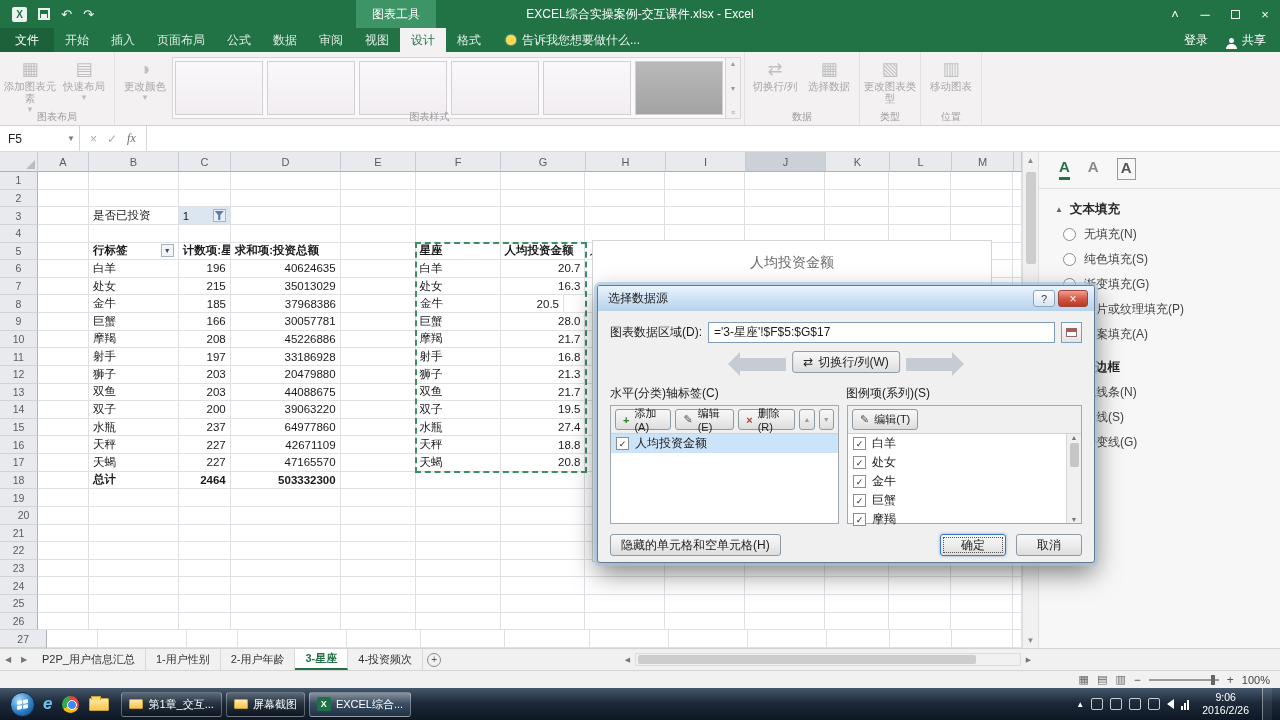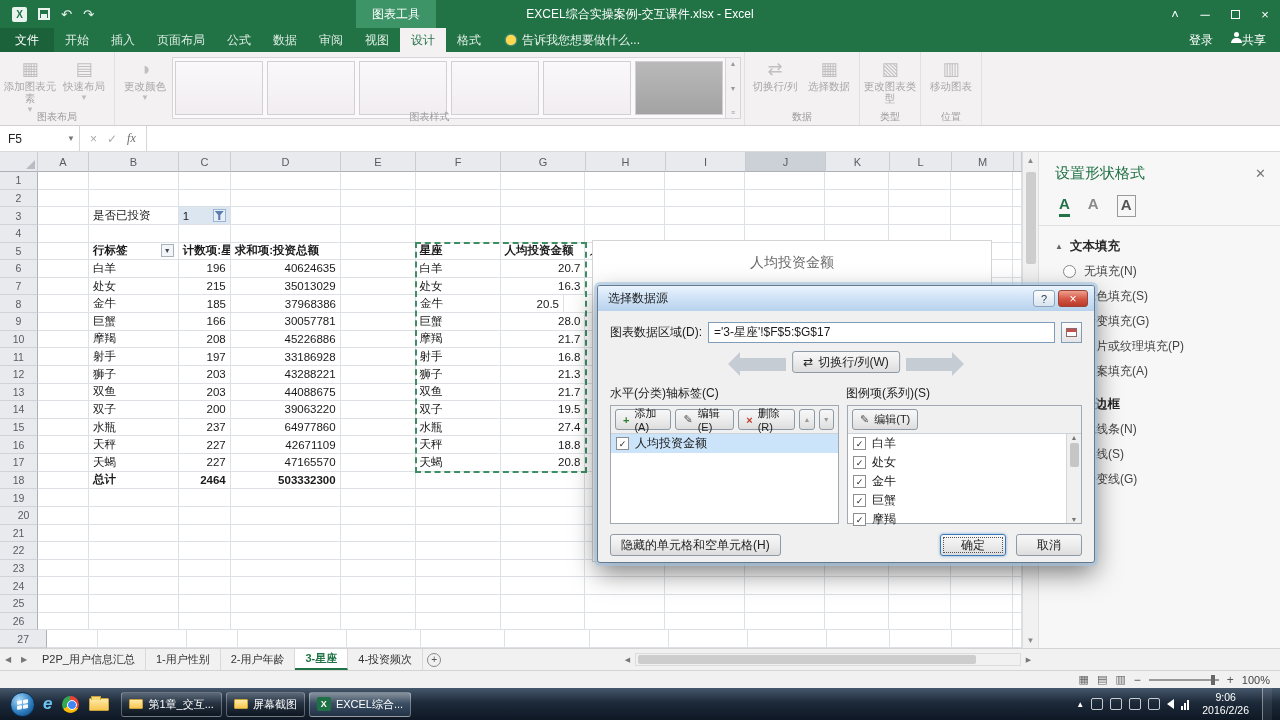--- a/index.html
+++ b/index.html
@@ -213,21 +213,21 @@
         <span class="rtab">视图</span>
         <span class="rtab active">设计</span>
         <span class="rtab">格式</span>
       </span>
     <div class="tellme">
       <span class="bulb"></span>
       <span>告诉我您想要做什么...</span>
     </div>
     <div class="acct">
       <span>登录</span>
-      <span style="display:flex;align-items:flex-start;">
+      <span style="display:flex;align-items:flex-end;gap:5px;">
         <span class="person"></span>
         <span>共享</span>
       </span>
     </div>
   </div>
 
   <div class="ribbon">
     <div class="rgroup">
       <div class="bigbtn">
         <span class="gly">▦</span>
@@ -591,21 +591,21 @@
         <div class="grow" style="height: 17.6296px;">
           <div class="rn" style="width: 38px;">12</div>
           <div class="cell" style="width: 51px;"></div>
           <div class="cell" style="width: 90px;">
             <span>狮子</span>
           </div>
           <div class="cell num" style="width: 52px;">
             <span>203</span>
           </div>
           <div class="cell num" style="width: 110px;">
-            <span>43288221</span>
+            <span>20479880</span>
           </div>
           <div class="cell" style="width: 75px;"></div>
           <div class="cell" style="width: 85px;">
             <span>狮子</span>
           </div>
           <div class="cell num" style="width: 85px;">
             <span>21.3</span>
           </div>
           <div class="cell" style="width: 80px;"></div>
           <div class="cell" style="width: 80px;"></div>
@@ -935,24 +935,20 @@
     <span class="vthumb"></span>
     <span class="sp"></span>
     <span class="sa">▼</span>
   </div>
 
   <div class="chart">
     <div class="chart-title">人均投资金额</div>
   </div>
 
   <div class="pane">
-    <div class="pane-title">
-      <span>设置形状格式</span>
-      <span class="pane-close">✕</span>
-    </div>
     <div class="pane-icons">
       <span class="paneA sel">A</span>
       <span class="paneA" style="color:#8a8a8a;">A</span>
       <span class="paneA boxed">A</span>
     </div>
     <div>
         <div class="pane-sec">
           <span class="tri">▲</span>
           <span>文本填充</span>
         </div>

